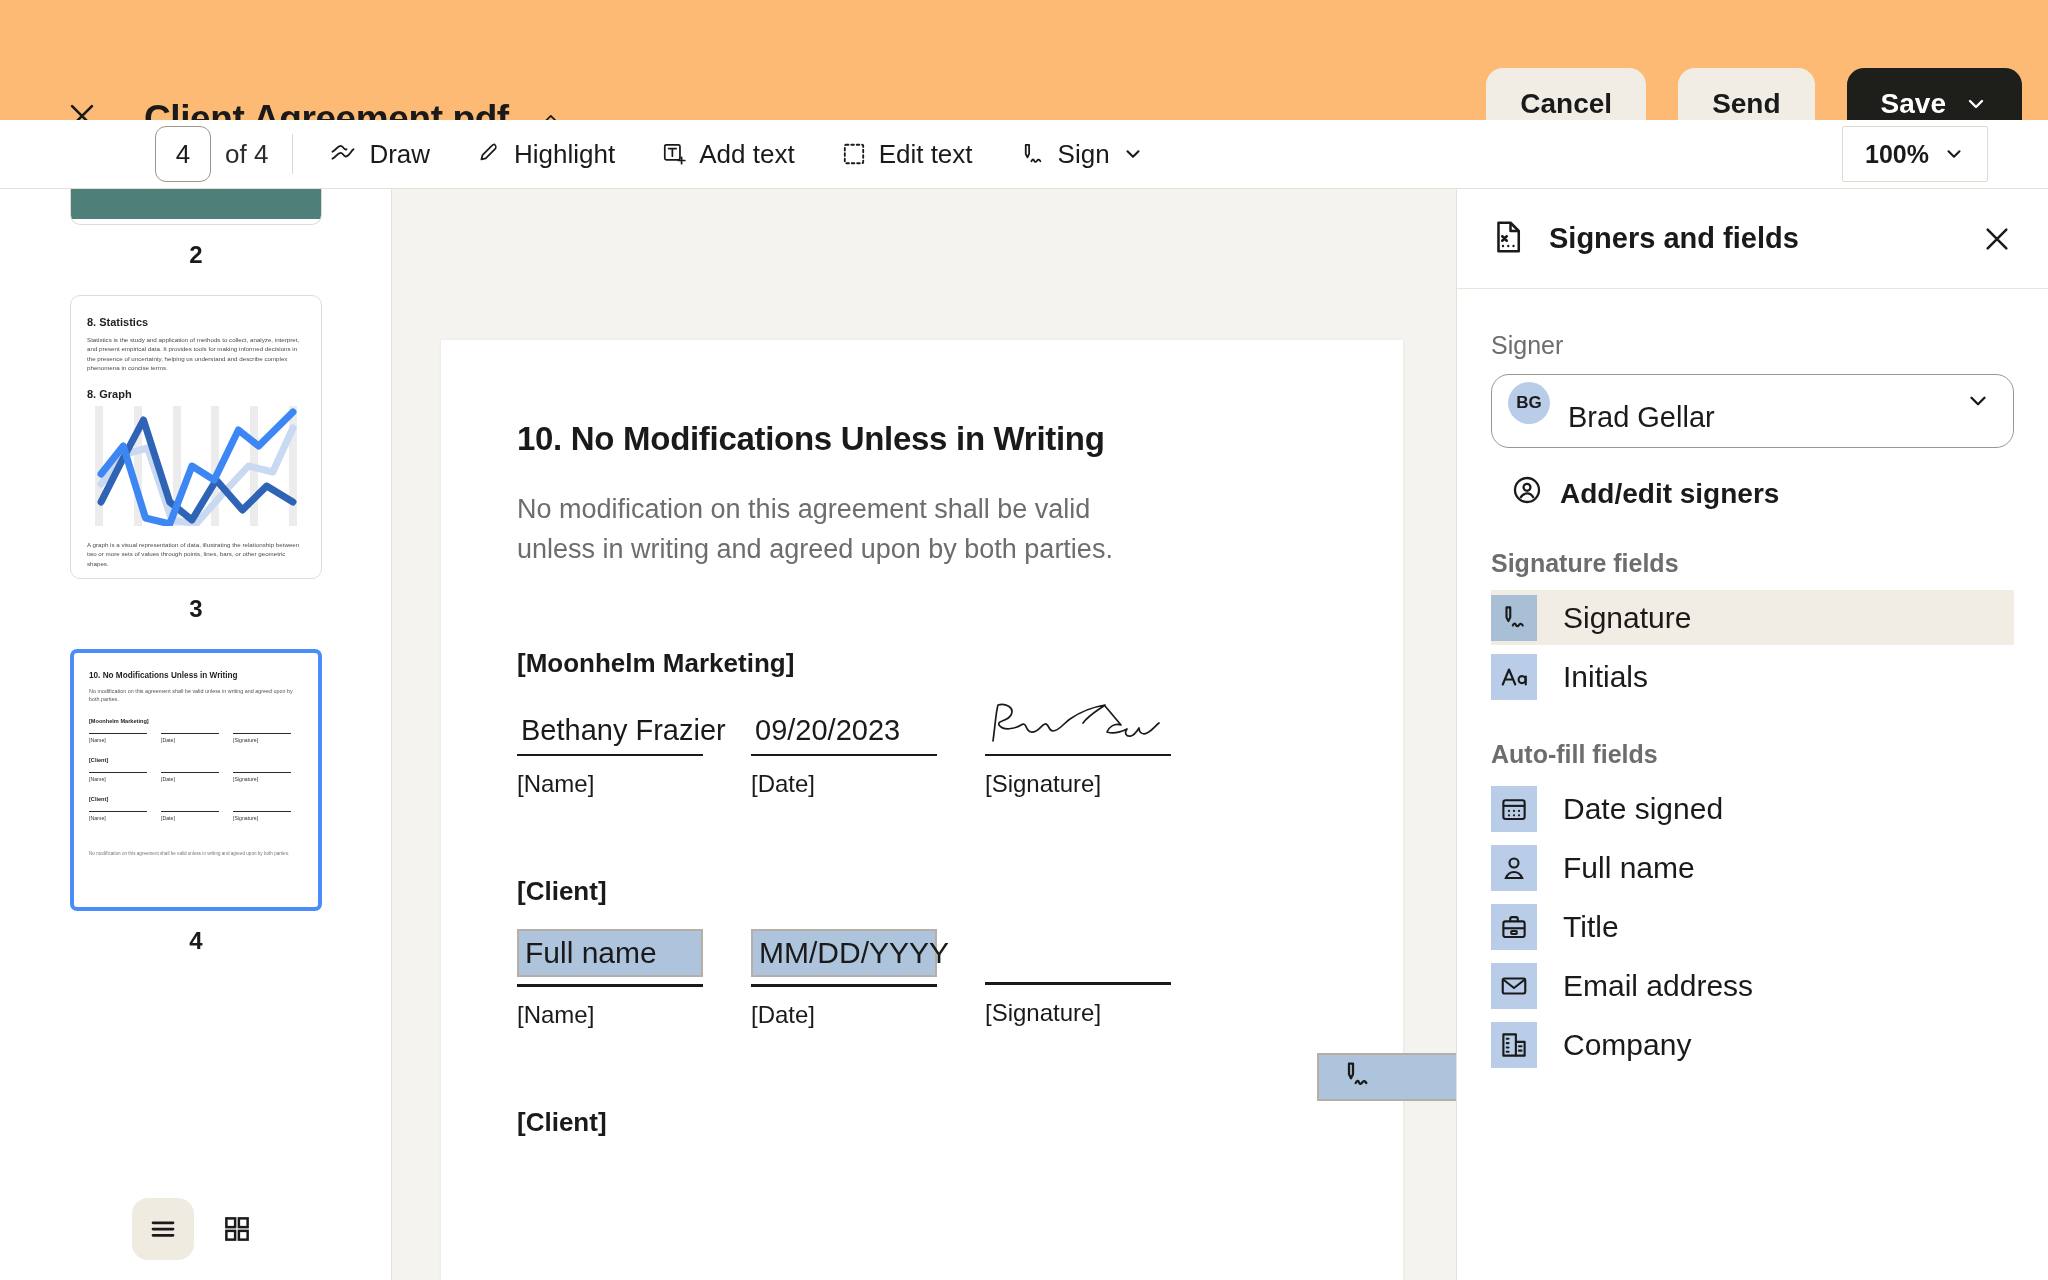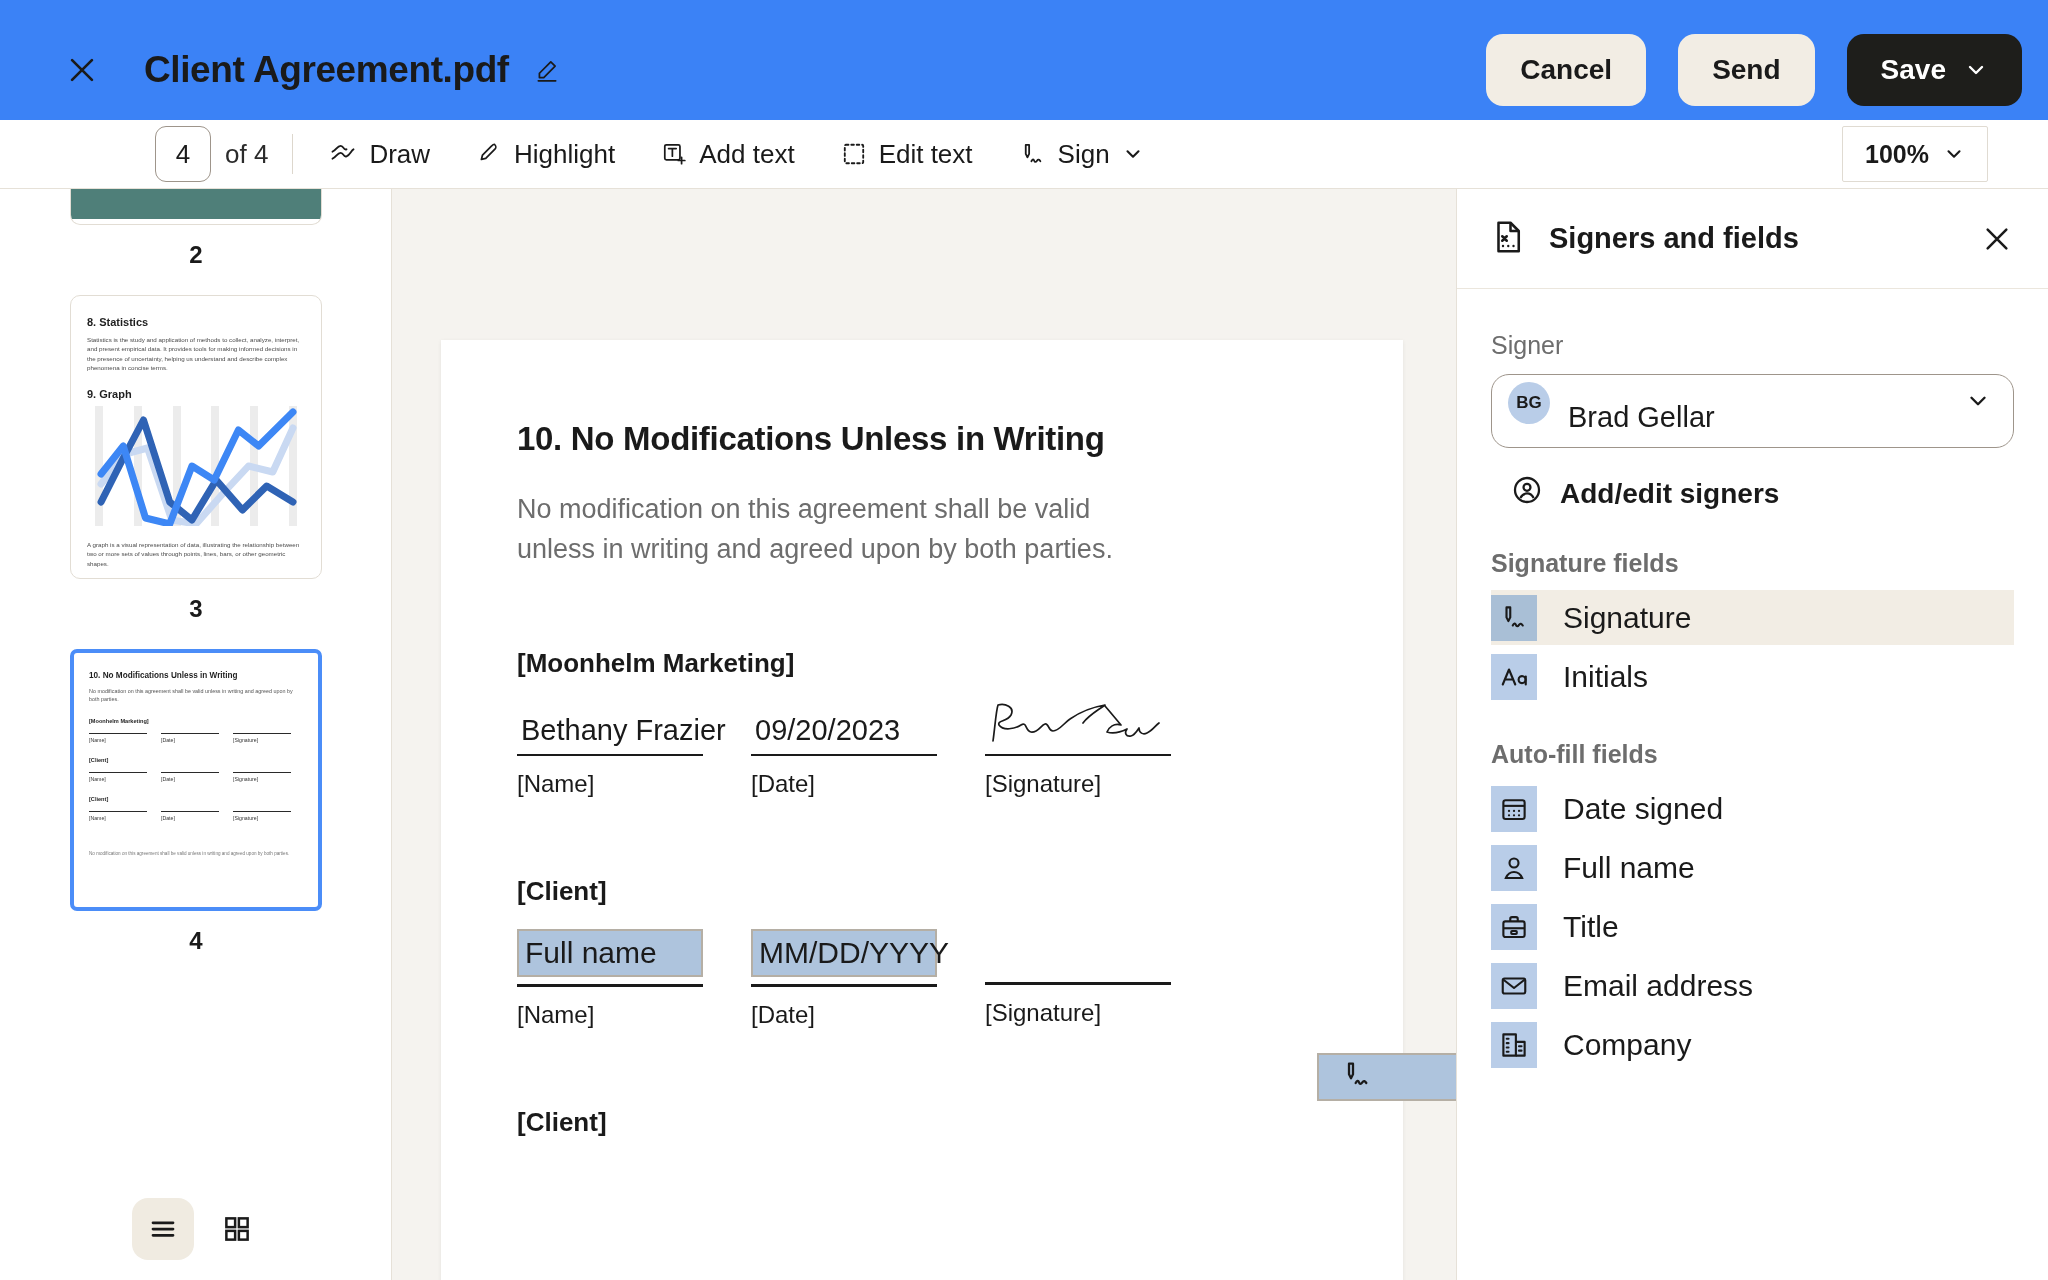--- a/index.html
+++ b/index.html
@@ -7,22 +7,22 @@
     width: 2048px; height: 1280px;
     font-family: "Liberation Sans", sans-serif;
     background: #ffffff;
     overflow: hidden;
   }
   #app { position: relative; width: 2048px; height: 1280px; }
 
   
   .header {
     position: absolute; left: 0; top: 0; width: 2048px; height: 140px;
-    background: #3b82f6;
-    display: flex; align-items: center;
+    background: #fdba74;
+    display: flex; align-items: flex-end;
   }
   .close-btn {
     margin-left: 58px; width: 48px; height: 48px;
     display: flex; align-items: center; justify-content: center;
     cursor: pointer;
   }
   .doc-title {
     margin-left: 38px;
     font-size: 37px; font-weight: 700; color: #1a1a1a;
     letter-spacing: -0.4px; white-space: nowrap;
@@ -351,21 +351,21 @@
         <div class="thumb t2">
           <div class="t2-band"></div>
         </div>
         <div class="thumb-num">2</div>
       </div>
 
       <div class="thumb-wrap">
         <div class="thumb t3">
           <h4>8. Statistics</h4>
           <p>Statistics is the study and application of methods to collect, analyze, interpret, and present empirical data. It provides tools for making informed decisions in the presence of uncertainty, helping us understand and describe complex phenomena in concise terms.</p>
-          <div class="g-title">9. Graph</div>
+          <div class="g-title">8. Graph</div>
           <div class="chartbox">
             <div class="bars">
               <i></i>
                 <i></i>
                 <i></i>
                 <i></i>
                 <i></i>
                 <i></i>
             </div>
             <svg viewBox="0 0 200 120" width="100%" height="100%" style="position:absolute;inset:0" preserveAspectRatio="none">

